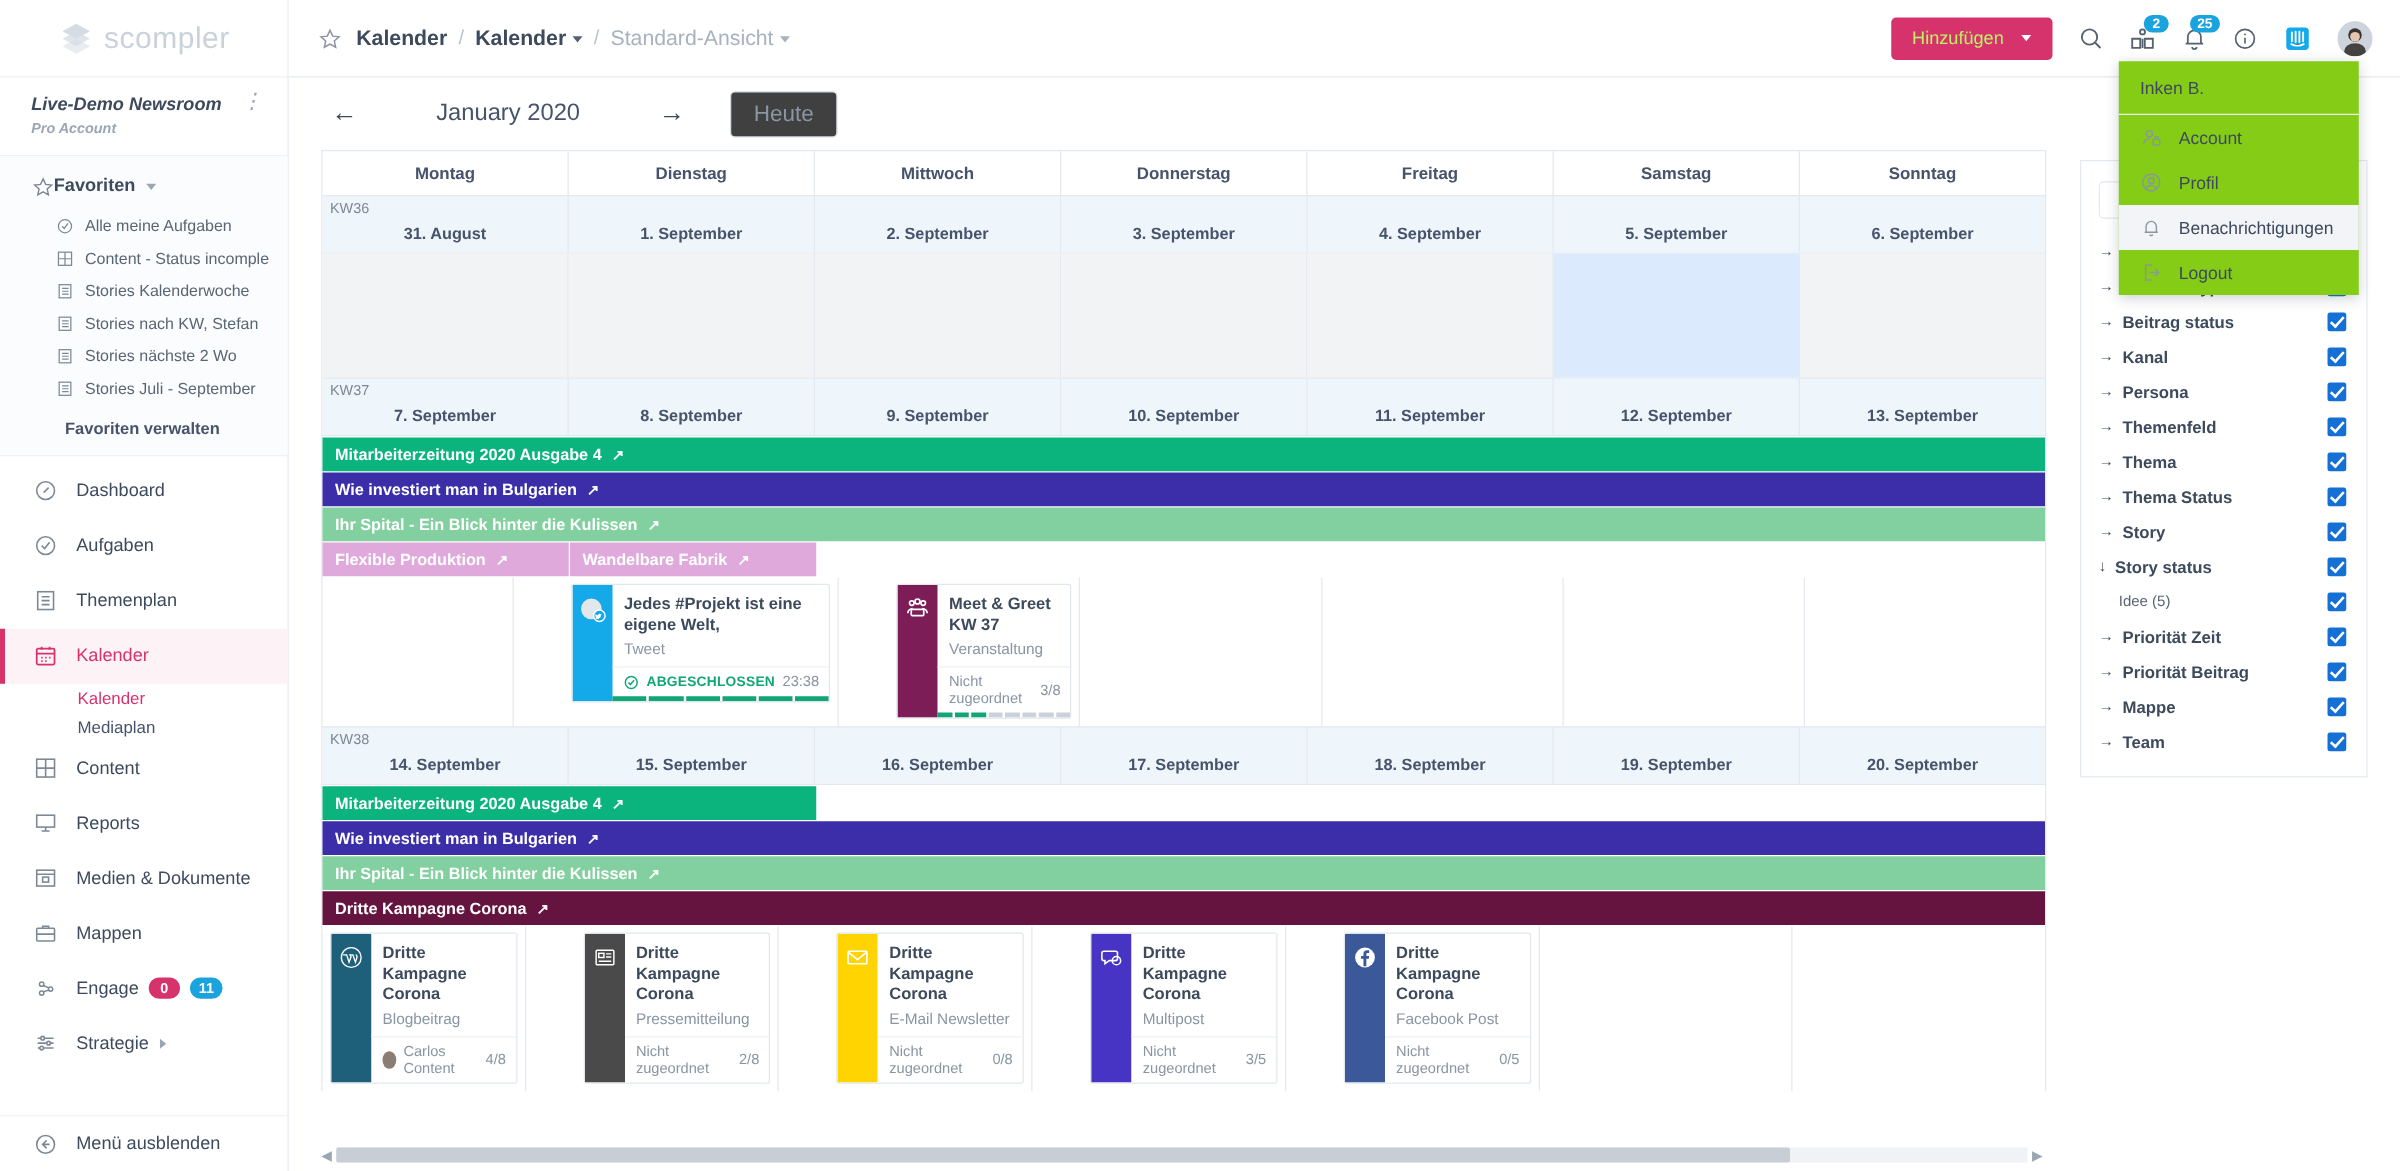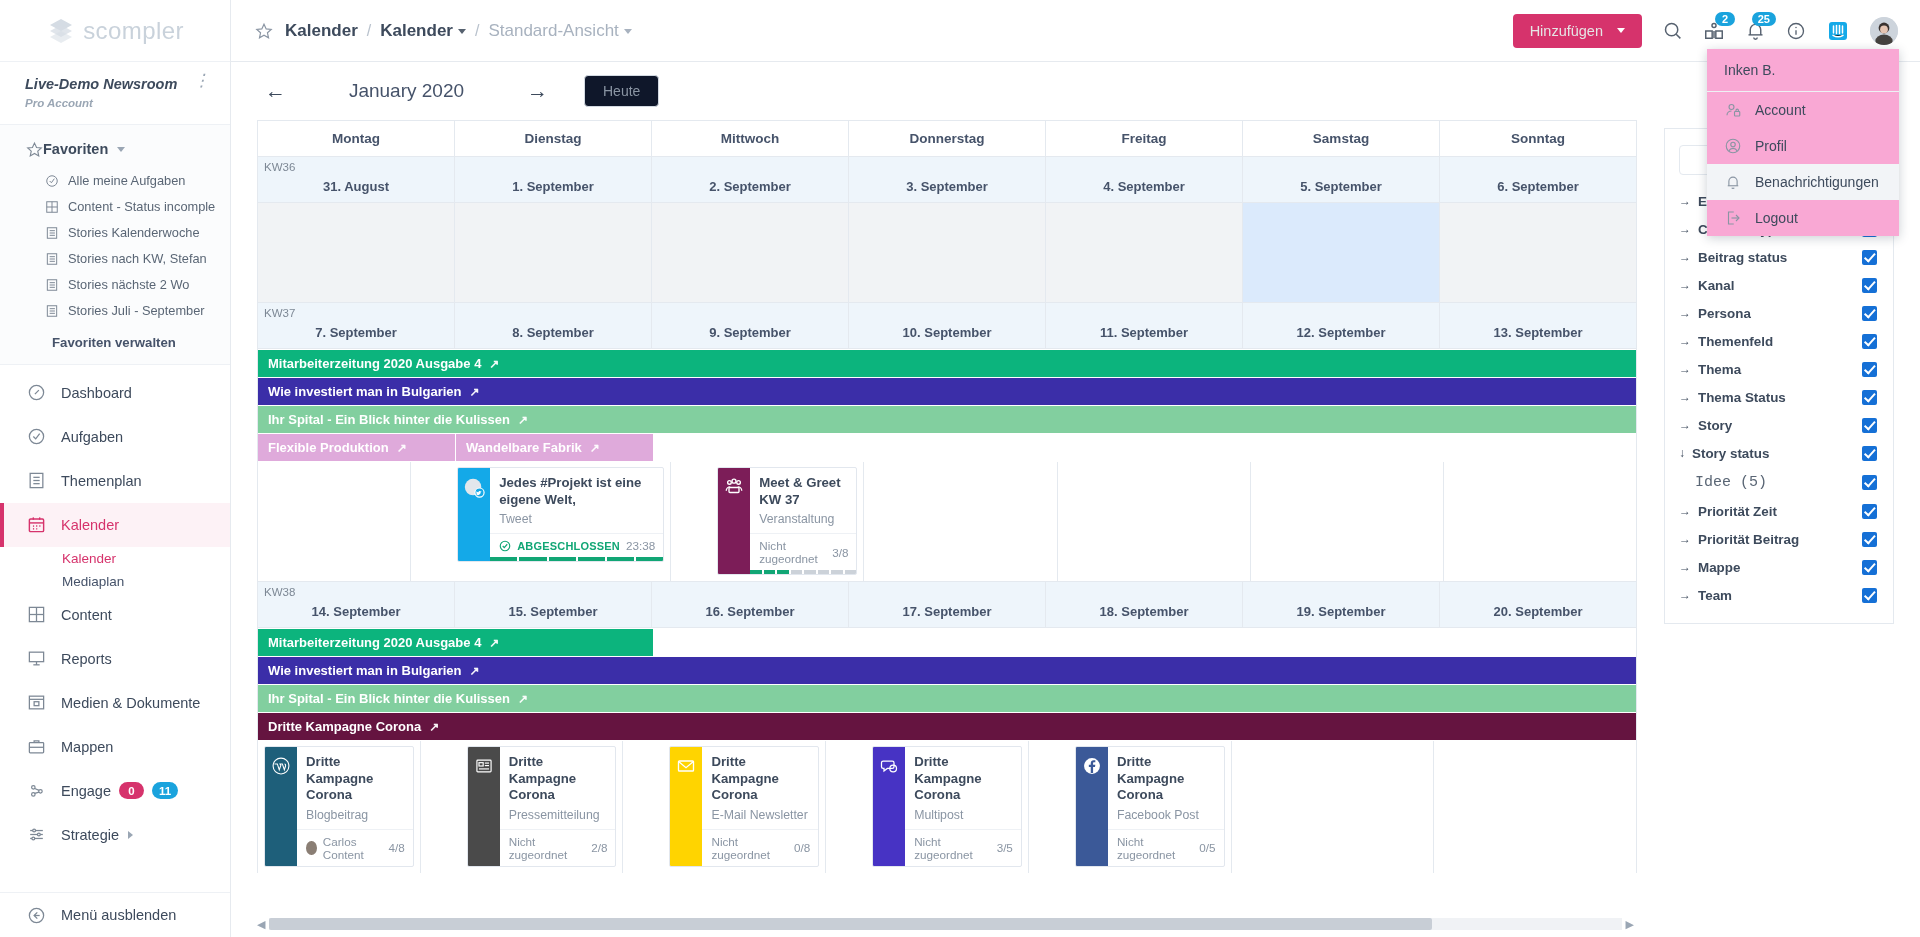--- a/index.html
+++ b/index.html
@@ -59,48 +59,48 @@
     padding:0 22px 0 24px; background:#fff; position:relative; z-index:6;
   }
   .crumbs{ display:flex; align-items:center; gap:9px; margin-left:12px;}
   .crumb{ font-size:17px; font-weight:700; color:#3d4a5c; cursor:pointer;}
   .crumb.muted{ color:#a8b2bf; font-weight:400;}
   .sep{ font-size:16px; color:#b9c2cd;}
   .dncaret{ border-left:4.5px solid transparent; border-right:4.5px solid transparent; border-top:5.5px solid #56616f; display:inline-block; margin-left:5px; vertical-align:middle;}
   .dncaret.g{ border-top-color:#a8b2bf;}
   .topright{ margin-left:auto; display:flex; align-items:center; gap:20px;}
   .addbtn{
-    background:#d6336c; color:#e5e5e5; border-radius:4px; font-size:14.5px;
+    background:#d6336c; color:#bef264; border-radius:4px; font-size:14.5px;
     padding:9px 17px; display:flex; align-items:center; gap:14px; cursor:pointer;
   }
   .addbtn .dncaret{ border-top-color:#fff; margin:0;}
   .ic-btn{ position:relative; cursor:pointer; display:inline-flex; align-items:center;}
   .nbadge{
     position:absolute; top:-8px; right:-10px; background:#1aa3dd; color:#fff;
     font-size:11px; font-weight:700; border-radius:10px; padding:1px 6px; min-width:20px; text-align:center;
   }
   .avatar{
     width:28px; height:28px; border-radius:50%; overflow:hidden; background:#cfd6de;
     display:block; cursor:pointer;
   }
 
   
   .usermenu{
-    position:absolute; top:49px; right:21px; width:192px; background:#f9a8d4;
+    position:absolute; top:49px; right:33px; width:192px; background:#84cc16;
     box-shadow:0 2px 10px rgba(25,40,60,.22); z-index:40; font-size:14px;
   }
   .um-head{ padding:13px 17px; font-size:14px; color:#3d4a5c; border-bottom:1px solid #eef1f5;}
   .um-item{ display:flex; align-items:center; gap:13px; padding:9px 17px; cursor:pointer; color:#3d4a5c;}
   .um-item.hl{ background:#f2f4f7;}
 
   
   .caltoolbar{ height:58px; display:flex; align-items:center; padding:0 28px; background:#fff;}
   .navarrow{ font-size:21px; color:#3d4a5c; cursor:pointer; padding:0 6px;}
   .monthlabel{ font-size:19px; color:#46536a; margin:0 42px; min-width:145px; text-align:center;}
-  .todaybtn{ margin-left:30px; border:1px solid #d3dae2; border-radius:4px; padding:7px 18px; font-size:14px; color:#8a95a3; cursor:pointer; background:#0f172a;}
+  .todaybtn{ margin-left:30px; border:1px solid #d3dae2; border-radius:4px; padding:7px 18px; font-size:18px; color:#8a95a3; cursor:pointer; background:#404040;}
 
   
   .calwrap{ flex:1; display:flex; min-height:0; padding:0 0 0 0; }
   .calscroll{ flex:1; min-width:0; padding:0 8px 0 26px; overflow:hidden; position:relative;}
   .grid{ width:1380px; border:1px solid #e4e9ef; border-bottom:none; background:#fff;}
   .hdrow{ display:flex; }
   .hdcell{
     flex:1 1 0; text-align:center; font-size:13.5px; font-weight:700; color:#46536a;
     padding:10px 0; border-right:1px solid #e4e9ef;
   }
@@ -151,21 +151,21 @@
   .done{ color:#11a675; font-weight:700; letter-spacing:.2px; font-size:11px;}
 
   
   .rightpanel{
     width:230px; flex:0 0 230px; margin:8px 26px 0 6px; border:1px solid #e4e9ef;
     background:#fff; align-self:flex-start; padding:10px 0 14px 0; position:relative;
   }
   .rp-top{ padding:6px 14px 12px 14px;}
   .rp-btn{ border:1px solid #e4e9ef; border-radius:4px; height:30px; width:100%;}
   .frow{ display:flex; align-items:center; padding:6.5px 16px 6.5px 14px; font-size:13.4px; font-weight:700; color:#3d4a5c; cursor:pointer;}
-  .frow.sub{ font-weight:400; color:#5a6675; padding-left:30px; font-size:15px;font-family:Liberation Mono, monospace;}
+  .frow.sub{ font-weight:400; color:#5a6675; padding-left:30px; font-size:12px;}
   .farrow{ margin-right:7px; font-size:12px; color:#3d4a5c;}
   .cb{ margin-left:auto; width:15px; height:15px; background:#1570d6; border-radius:2px; position:relative;}
   .cb:after{ content:""; position:absolute; left:4.5px; top:1px; width:4px; height:8.5px; border:solid #fff; border-width:0 2px 2px 0; transform:rotate(42deg);}
 
   
   .hscroll{
     position:absolute; left:26px; right:286px; bottom:6px; height:14px;
     display:flex; align-items:center; gap:4px;
   }
   .hs-track{ flex:1; height:12px; background:#f0f2f5; position:relative;}

